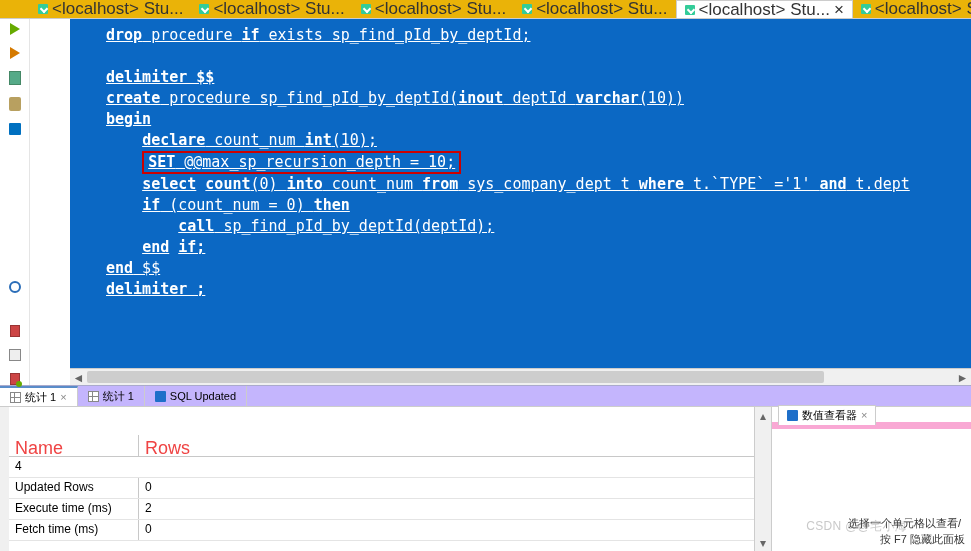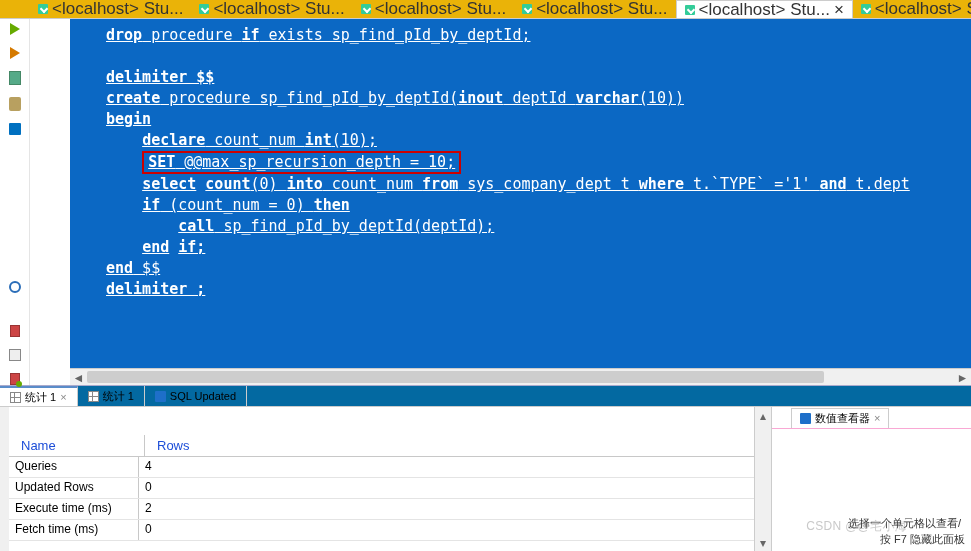--- a/index.html
+++ b/index.html
@@ -31,45 +31,45 @@
 .editor .ln { white-space:pre; }
 .editor .kw { font-weight:700; }
 .editor .u { text-decoration:underline; }
 .editor .boxed { border:2px solid #c00; border-radius:0; padding:0 4px; display:inline-block; line-height:19px; }
 .hscroll { position:absolute; bottom:0; left:0; right:0; height:17px; background:#f0f0f0; border-top:1px solid #ccc; }
 .hscroll .larrow,.hscroll .rarrow{width:17px;height:17px;position:absolute;top:0;display:flex;align-items:center;justify-content:center;color:#666;}
 .hscroll .larrow{left:0}.hscroll .rarrow{right:0}
 .hscroll .track{position:absolute;left:17px;right:17px;top:2px;bottom:2px;}
 .hscroll .thumb{position:absolute;left:0;width:85%;top:0;bottom:0;background:#cdcdcd;border-radius:2px;}
 
-.bottom-tabs { height:22px; border-top:1px solid #aac; border-bottom:1px solid #ccc; display:flex; align-items:center; font-size:11px; background:#0369a1; }
+.bottom-tabs { height:22px; border-top:1px solid #aac; border-bottom:1px solid #ccc; display:flex; align-items:center; font-size:11px; background:#c4b5fd; }
 .bottom-tabs .bt-tab { display:flex;align-items:center;gap:4px;padding:0 10px;height:100%;border-right:1px solid #ccc; }
 .bottom-tabs .bt-tab.active { background:#fff; border-top:2px solid #5a8cc9; padding-top:0;}
 .bt-close{color:#888;font-size:11px;cursor:pointer;}
 .blue-sq{width:11px;height:11px;background:#1e6fc9;border-radius:1px;display:inline-block;}
 .grid-ic{width:11px;height:11px;border:1px solid #888;display:inline-block;position:relative;background:#fff;}
 .grid-ic::before{content:"";position:absolute;left:0;right:0;top:50%;border-top:1px solid #888;}
 .grid-ic::after{content:"";position:absolute;top:0;bottom:0;left:35%;border-left:1px solid #888;}
 
 .lower-pane { display:flex; height:144px; }
 .stats-area { flex:1; display:flex; }
 .stats-tool { width:9px; background:#f0f0f0; }
 .stats-grid { flex:1; }
 .stats-grid .hdr-row{display:flex;height:22px;border-bottom:1px solid #c8c8c8;background:#fff;}
-.stats-grid .hdr-row .cell{padding:3px 6px;font-size:13px;color:#1d4ed8;margin-left:6px;}
+.stats-grid .hdr-row .cell{padding:3px 6px;font-size:18px;color:#ef4444;}
 .stats-grid .cell.name{width:130px;border-right:1px solid #c8c8c8;}
 .stats-grid .cell.val{flex:1;}
 .stats-grid .row{display:flex;height:21px;border-bottom:1px solid #e4e4e4;font-size:12px;}
 .stats-grid .row .cell{padding:2px 6px;}
 .stats-vscroll{width:17px;background:#f0f0f0;border-left:1px solid #ccc;position:relative;}
 .stats-vscroll .ar{height:17px;display:flex;align-items:center;justify-content:center;color:#666;}
 .stats-vscroll .tr{position:absolute;top:17px;bottom:17px;left:2px;right:2px;}
 
 .viewer-pane { width:200px; border-left:1px solid #ccc; padding:0; position:relative;}
-.v-tabstrip{height:22px;display:flex;align-items:center;padding-left:19px;border-bottom:1px solid #f9a8d4;}
+.v-tabstrip{height:22px;display:flex;align-items:center;padding-left:6px;border-bottom:7px solid #f9a8d4;}
 .v-tab{display:flex;align-items:center;gap:4px;padding:0 8px;font-size:11px;border:1px solid #ccc;border-bottom:none;height:20px;background:#fff;}
 .viewer-body{padding:0 4px;text-align:right;font-size:11px;color:#333;position:absolute;bottom:20px;right:6px;}
 .viewer-foot{position:absolute;bottom:4px;right:6px;font-size:11px;color:#333;}
 .watermark{position:absolute;bottom:16px;right:64px;font-size:12px;color:#c9c9c9;letter-spacing:.3px;pointer-events:none;}
 </style>
 </head>
 <body>
 
 <div class="top-tabs">
   <div class="tab">
@@ -159,21 +159,20 @@
 <div class="lower-pane">
   <div class="stats-area">
     <div class="stats-tool"></div>
     <div class="stats-grid">
       <div style="height:28px"></div>
       <div class="hdr-row">
         <div class="cell name">Name</div>
         <div class="cell val">Rows</div>
       </div>
       <div class="row">
-          <div class="cell name">Queries</div>
           <div class="cell val">4</div>
         </div>
       <div class="row">
           <div class="cell name">Updated Rows</div>
           <div class="cell val">0</div>
         </div>
       <div class="row">
           <div class="cell name">Execute time (ms)</div>
           <div class="cell val">2</div>
         </div>

